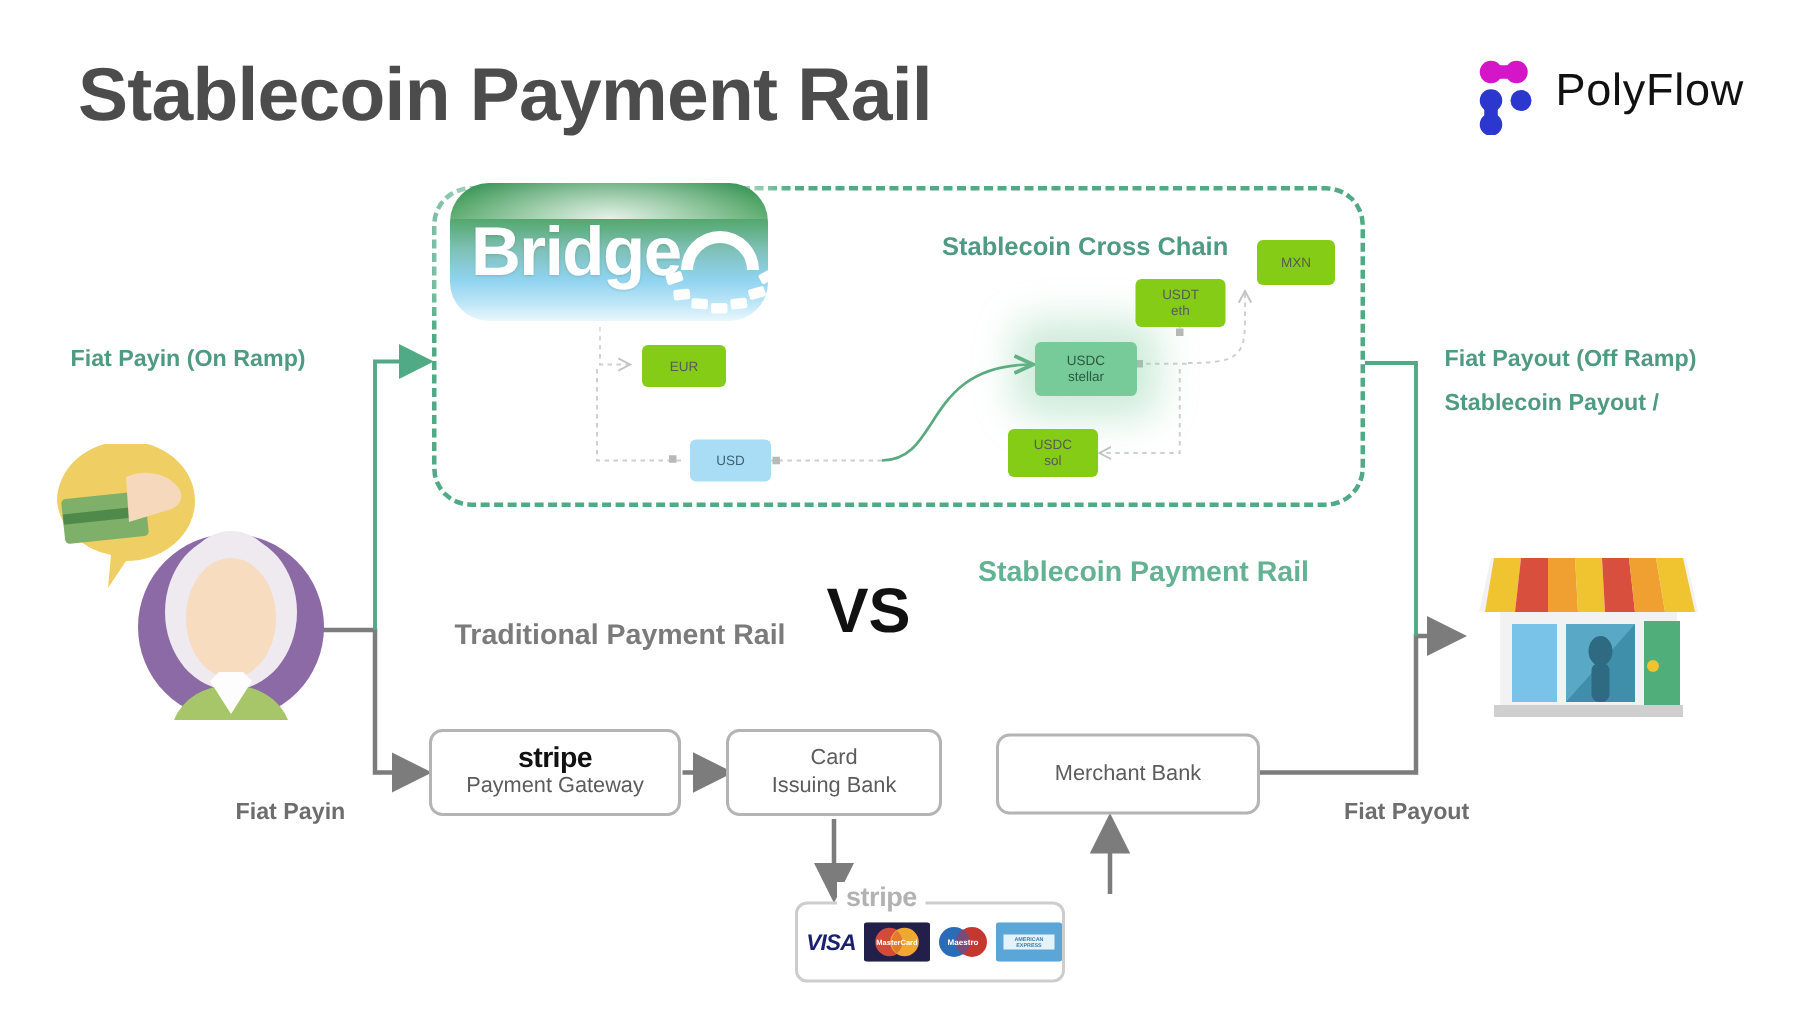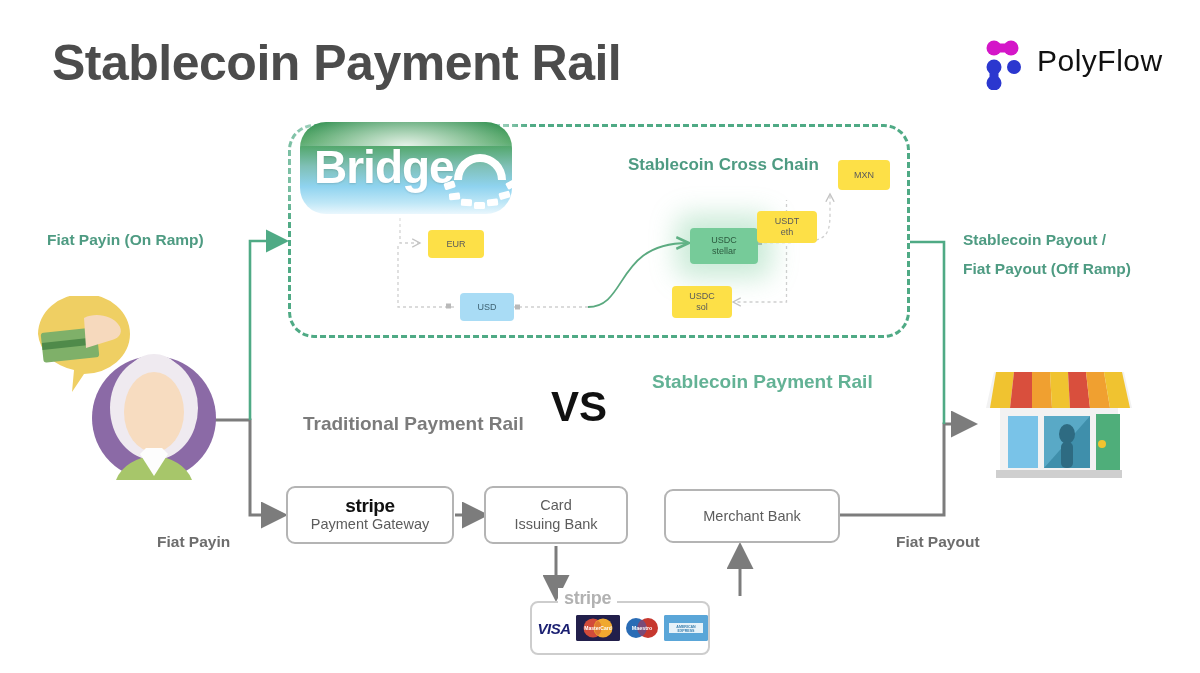--- a/index.html
+++ b/index.html
@@ -38,21 +38,21 @@
   #vs-label{left:551px;top:383px;font-size:42px;font-weight:bold;color:#111;}
 
   #payin-label{left:47px;top:225px;font-size:15.5px;font-weight:bold;color:#4e9b82;
                line-height:29px;}
   #payout-label{left:963px;top:225px;font-size:15.5px;font-weight:bold;color:#4e9b82;
                line-height:29px;}
   #fiat-payin-label{left:157px;top:533px;font-size:15.5px;font-weight:bold;color:#6d6d6d;}
   #fiat-payout-label{left:896px;top:533px;font-size:15.5px;font-weight:bold;color:#6d6d6d;}
 
   
-  .node{position:absolute;border-radius:4px;background:#fde047;color:#5a5a5a;
+  .node{position:absolute;border-radius:4px;background:#84cc16;color:#5a5a5a;
         display:flex;flex-direction:column;align-items:center;justify-content:center;
         font-size:9px;line-height:11px;text-align:center;}
   .node.blue{background:#a9dcf5;color:#3d6272;}
   .node.green{background:#76cb99;color:#2c5a3f;
       box-shadow:0 0 26px 14px rgba(118,203,153,0.38);}
 
   
   .rail-box{position:absolute;border:2px solid #b4b4b4;border-radius:9px;background:#fff;
      display:flex;flex-direction:column;align-items:center;justify-content:center;
      color:#5c5c5c;font-size:14.5px;line-height:19px;text-align:center;box-sizing:border-box;}
@@ -164,42 +164,42 @@
 <div class="node abs" style="left:428px;top:230px;width:56px;height:28px;align-items:center;">
   <span>EUR</span>
 </div>
 <div class="node blue abs" style="left:460px;top:293px;width:54px;height:28px;">
   <span>USD</span>
 </div>
 <div class="node green abs" style="left:690px;top:228px;width:68px;height:36px;">
   <span>USDC</span>
   <span>stellar</span>
 </div>
-<div class="node abs" style="left:757px;top:186px;width:60px;height:32px;margin-top:25px;">
+<div class="node abs" style="left:757px;top:186px;width:60px;height:32px;">
   <span>USDT</span>
   <span>eth</span>
 </div>
 <div class="node abs" style="left:838px;top:160px;width:52px;height:30px;">
   <span>MXN</span>
 </div>
 <div class="node abs" style="left:672px;top:286px;width:60px;height:32px;">
   <span>USDC</span>
   <span>sol</span>
 </div>
 
 <div class="abs" id="stablecoin-rail-label">Stablecoin Payment Rail</div>
 <div class="abs" id="vs-label">VS</div>
 <div class="abs" id="traditional-rail-label">Traditional Payment Rail</div>
 
 <div class="abs" id="payin-label">
   <div>Fiat Payin (On Ramp)</div>
 </div>
 <div class="abs" id="payout-label">
+  <div>Fiat Payout (Off Ramp)</div>
   <div>Stablecoin Payout /</div>
-  <div>Fiat Payout (Off Ramp)</div>
 </div>
 <div class="abs" id="fiat-payin-label">Fiat Payin</div>
 <div class="abs" id="fiat-payout-label">Fiat Payout</div>
 
 <svg class="abs" style="left:28px;top:296px;width:196px;height:190px;" viewBox="0 0 196 190">
   <g>
     <path d="M10,38 a46,40 0 1 1 92,0 a46,40 0 0 1 -46,40 L44,96 L46,74 a46,40 0 0 1 -36,-36 z" fill="#efcf63"></path>
     <rect x="14" y="34" width="56" height="30" rx="3" fill="#7fb069" transform="rotate(-6 42 49)"></rect>
     <rect x="14" y="44" width="56" height="7" fill="#4f8a4a" transform="rotate(-6 42 47)"></rect>
     <path d="M56,22 c12,-6 28,-2 34,6 c6,7 2,14 -6,16 l-26,8 z" fill="#f6d9bd"></path>

